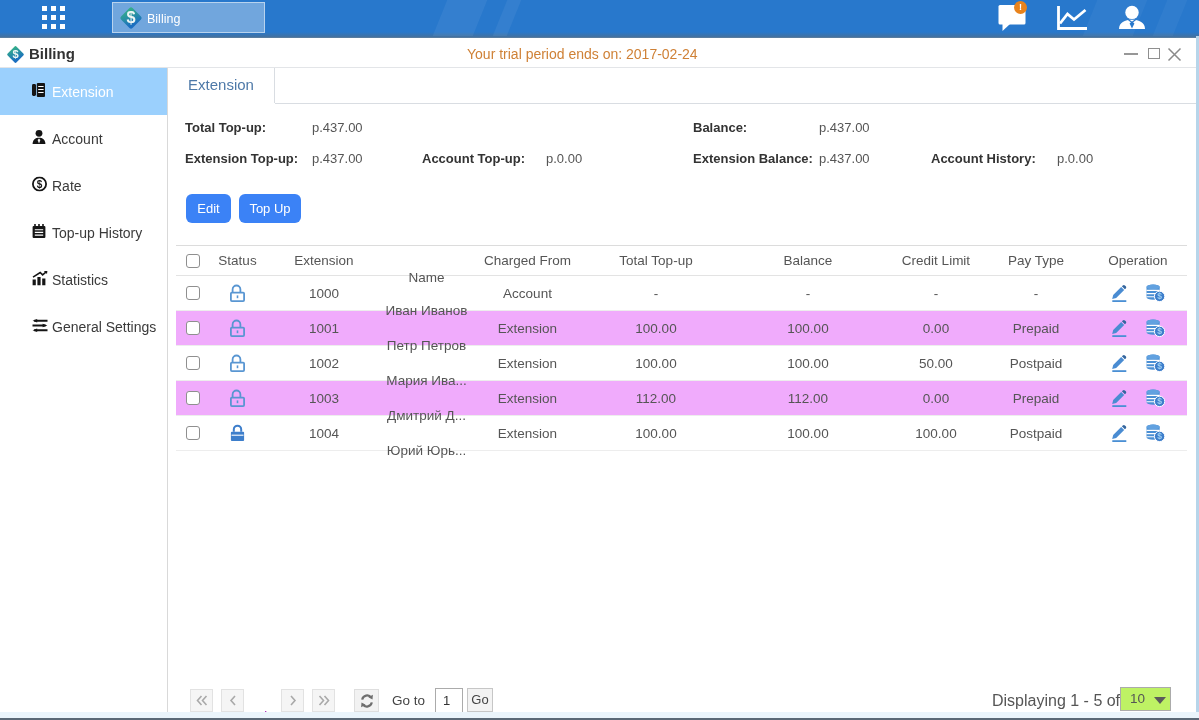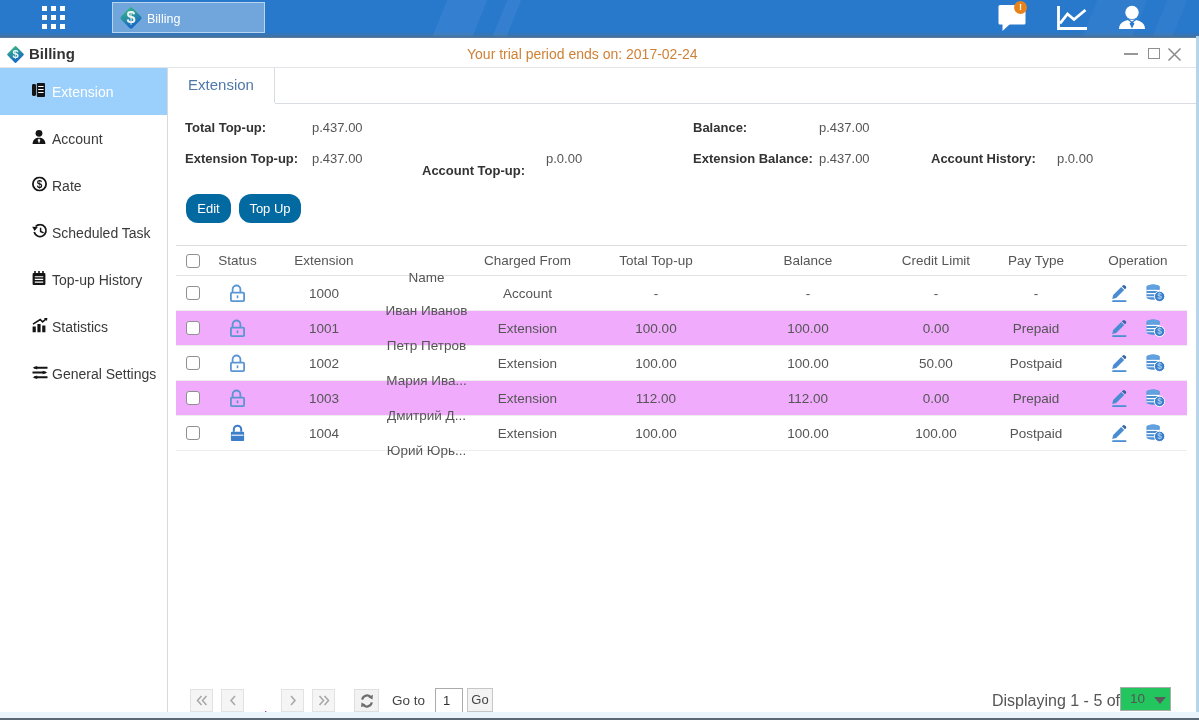--- a/index.html
+++ b/index.html
@@ -41,21 +41,21 @@
   font-size:14px; color:#3a3a3a; white-space:nowrap; }
 .mitem.sel .tx { color:#fff; }
 
 
 #content { position:absolute; left:168px; top:68px; width:1028px; height:644px; background:#fff; }
 #tabline { position:absolute; left:107px; top:35px; width:921px; height:1px; background:#d9dde2; }
 #tab { position:absolute; left:0; top:0; width:107px; height:35px; background:#fff;
   border-right:1px solid #d9dde2; font-size:15px; color:#4e79a8; text-align:center; line-height:34px; }
 .slabel { position:absolute; font-size:13px; font-weight:bold; color:#333; white-space:nowrap; }
 .svalue { position:absolute; font-size:13px; color:#555; white-space:nowrap; }
-.btn { position:absolute; top:126px; height:29px; background:#0369a1; border-radius:12px;
+.btn { position:absolute; top:126px; height:29px; background:#3b82f6; border-radius:6px;
   color:#fff; font-size:13px; text-align:center; line-height:29px; }
 
 
 #tbl { position:absolute; left:8px; top:177px; width:1011px; }
 .trow { display:flex; align-items:center; }
 #thead { height:31px; border-top:1px solid #dcdcdc; border-bottom:1px solid #e3e3e3;
   font-size:13.5px; color:#555; }
 .drow { height:35px; font-size:13.5px; color:#555; border-bottom:1px solid #ededed; }
 .drow.odd { background:#f0abfc; }
 .c0{width:34px;text-align:center;} .c1{width:55px;text-align:center;}
@@ -71,21 +71,21 @@
 
 .pbtn { position:absolute; top:621px; width:23px; height:23px; background:#f5f5f5;
   border:1px solid #e2e2e2; display:flex; align-items:center; justify-content:center; }
 #ftext11 { position:absolute; left:86px; top:640px; font-size:15px; color:#a21caf; }
 #goto { position:absolute; left:224px; top:625px; font-size:13.5px; color:#444; }
 #goinput { position:absolute; left:267px; top:620px; width:28px; height:25px;
   border:1px solid #ababab; background:#fff; font-size:13px; color:#333; padding-left:7px; line-height:24px; }
 #gobtn { position:absolute; left:299px; top:620px; width:26px; height:24px; background:#f3f3f3;
   border:1px solid #c6c6c6; font-size:13px; color:#444; text-align:center; line-height:22px; }
 #disp { position:absolute; left:824px; top:624px; font-size:16px; color:#555; }
-#ddl { position:absolute; left:952px; top:619px; width:51px; height:24px; background:#22c55e;
+#ddl { position:absolute; left:952px; top:619px; width:51px; height:24px; background:#bef264;
   border:1px solid #ababab; font-size:13.5px; color:#555; }
 #ddl .v { position:absolute; left:9px; top:3px; }
 #ddl .tri { position:absolute; left:33px; top:9px; width:0; height:0;
   border-left:6px solid transparent; border-right:6px solid transparent; border-top:7px solid #5b5b5b; }
 
 
 #frameR { position:absolute; left:1196px; top:36px; width:3px; height:684px; background:#b7d5ea; }
 #frameB1 { position:absolute; left:0; top:712px; width:1199px; height:6px; background:#eaf4fb; }
 #frameB2 { position:absolute; left:0; top:718px; width:1199px; height:2px; background:#5a6876; }
 </style>
@@ -205,29 +205,20 @@
   <div class="mitem">
     <span class="ic">
       <svg width="15" height="15" viewBox="0 0 15 15">
         <circle cx="7.5" cy="7.5" r="6.6" fill="none" stroke="#151515" stroke-width="1.8"></circle>
         <text x="7.5" y="11.4" text-anchor="middle" font-size="10" font-weight="bold" fill="#151515" font-family="Liberation Sans">$</text>
       </svg></span>
     <span class="tx">Rate</span>
   </div>
   <div class="mitem">
     <span class="ic">
-      <svg width="16" height="15" viewBox="0 0 16 15">
-        <path d="M3.6 3 A6 6 0 1 1 2.2 8.6" fill="none" stroke="#151515" stroke-width="1.8"></path>
-        <path d="M0.2 3.2 L5.8 3.4 L2.6 7.4 Z" fill="#151515"></path>
-        <path d="M8.6 4.2 V8 L11.6 9.4" fill="none" stroke="#151515" stroke-width="1.5"></path>
-      </svg></span>
-    <span class="tx">Scheduled Task</span>
-  </div>
-  <div class="mitem">
-    <span class="ic">
       <svg width="14" height="15" viewBox="0 0 14 15">
         <g stroke="#151515" stroke-width="1.6">
             <path d="M3 0.5 V3.2 M7 0.5 V3.2 M11 0.5 V3.2"></path>
           </g>
         <rect x="0.6" y="2.4" width="12.8" height="12" rx="1" fill="#151515"></rect>
         <g stroke="#fff" stroke-width="1.1">
             <path d="M2.8 6.2 H11.2 M2.8 8.9 H11.2 M2.8 11.6 H11.2"></path>
           </g>
       </svg></span>
     <span class="tx">Top-up History</span>
@@ -261,21 +252,21 @@
   <div id="tabline"></div>
   <div id="tab">Extension</div>
 
   <span class="slabel" style="left:17px; top:52px;">Total Top-up:</span>
   <span class="svalue" style="left:144px; top:52px;">p.437.00</span>
   <span class="slabel" style="left:525px; top:52px;">Balance:</span>
   <span class="svalue" style="left:651px; top:52px;">p.437.00</span>
 
   <span class="slabel" style="left:17px; top:83px;">Extension Top-up:</span>
   <span class="svalue" style="left:144px; top:83px;">p.437.00</span>
-  <span class="slabel" style="left:254px; top:95px;">Account Top-up:</span>
+  <span class="slabel" style="left:254px; top:83px;">Account Top-up:</span>
   <span class="svalue" style="left:378px; top:83px;">p.0.00</span>
   <span class="slabel" style="left:525px; top:83px;">Extension Balance:</span>
   <span class="svalue" style="left:651px; top:83px;">p.437.00</span>
   <span class="slabel" style="left:763px; top:83px;">Account History:</span>
   <span class="svalue" style="left:889px; top:83px;">p.0.00</span>
 
   <div class="btn" style="left:18px; width:45px;">Edit</div>
   <div class="btn" style="left:71px; width:62px;">Top Up</div>
 
   <div id="tbl">

